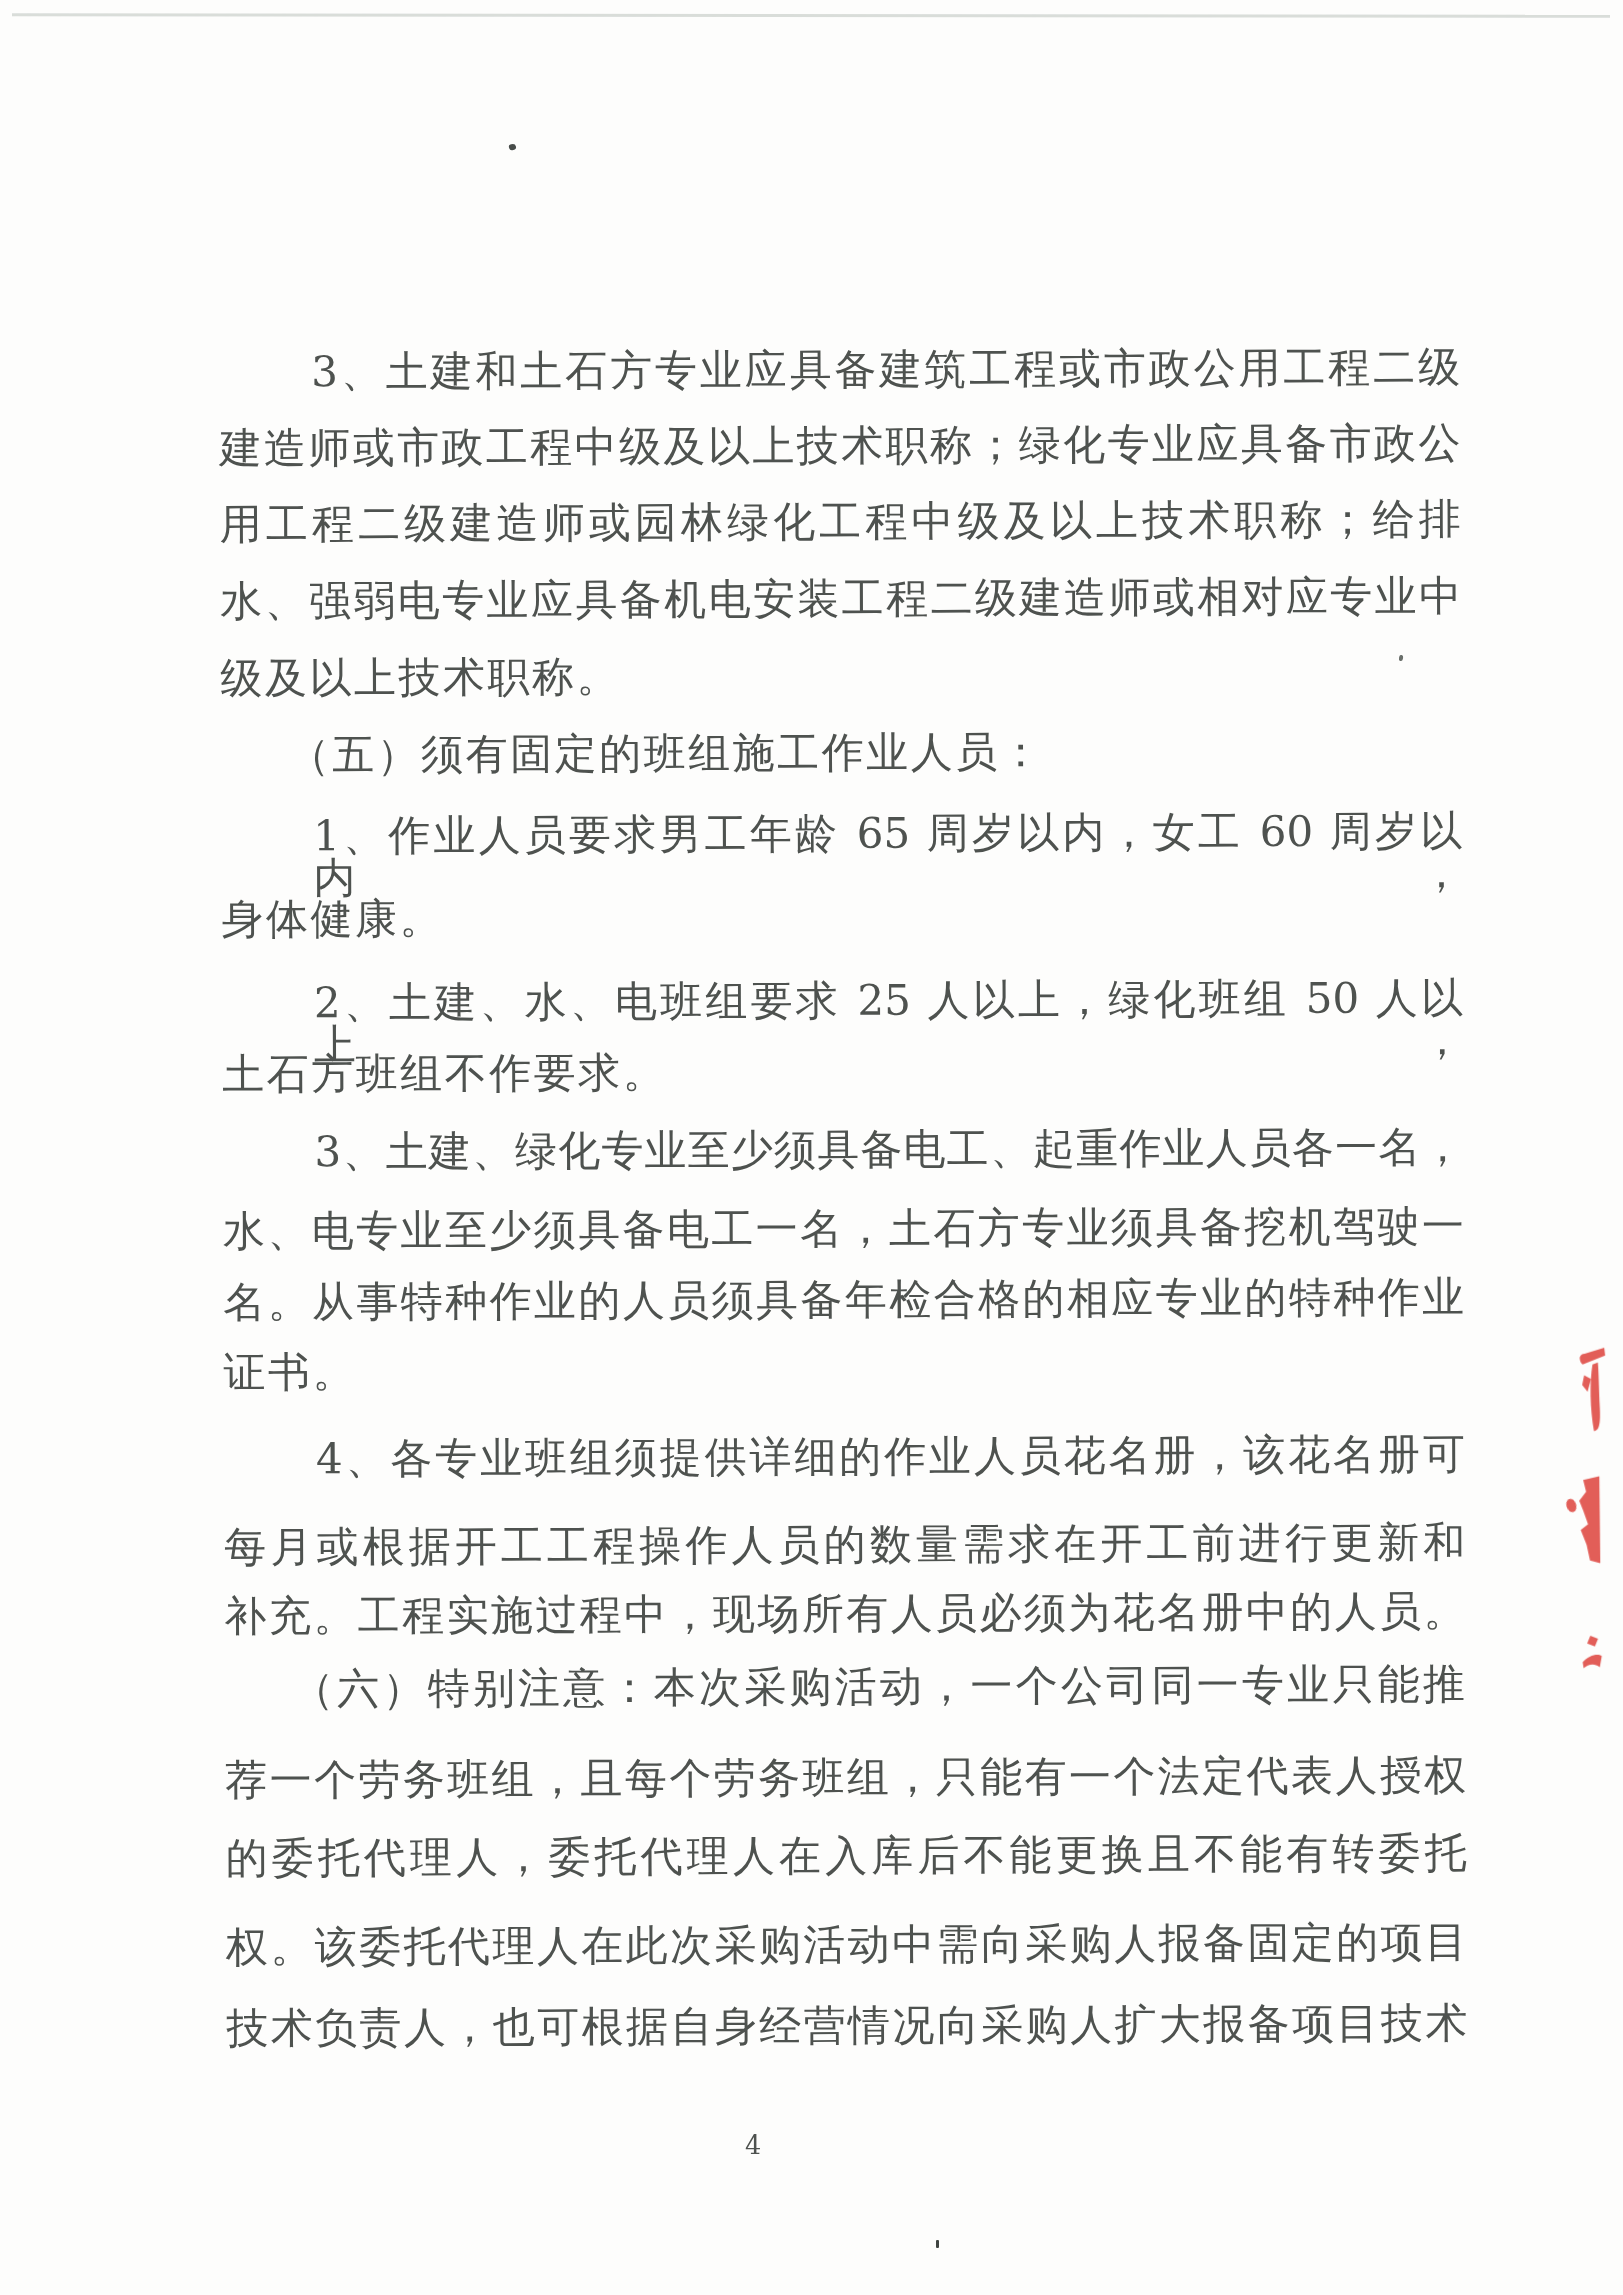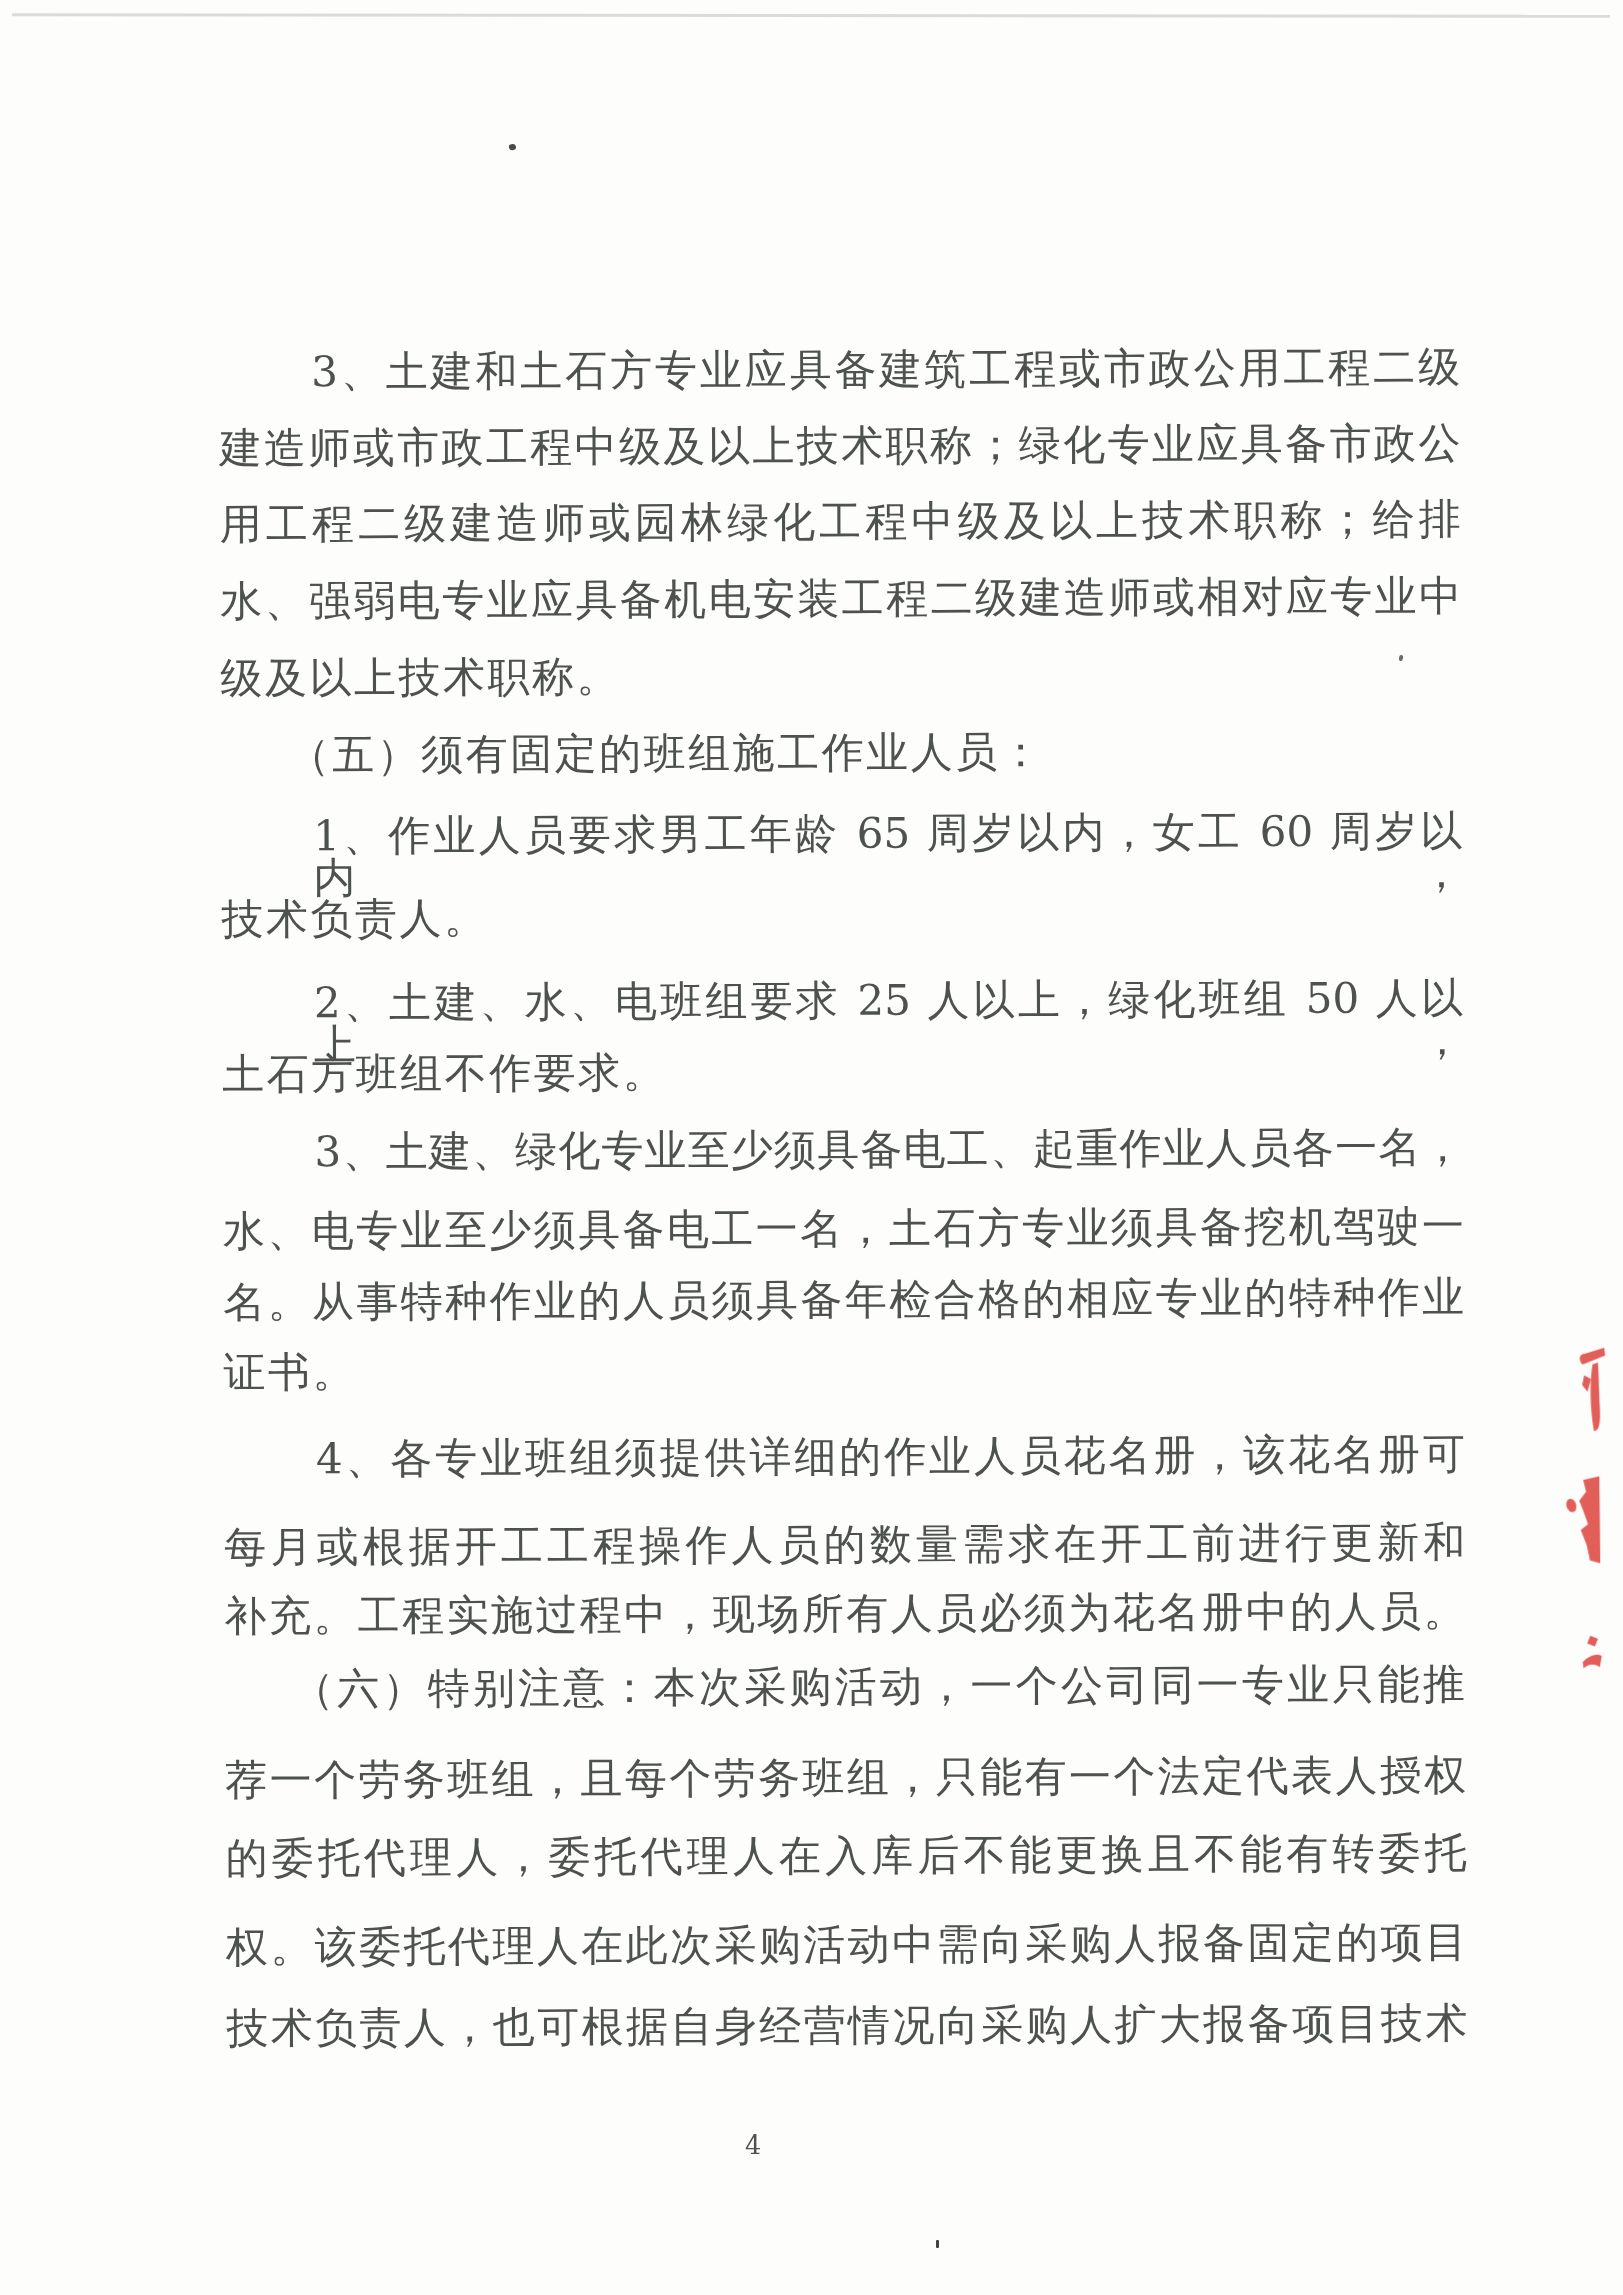--- a/index.html
+++ b/index.html
@@ -62,21 +62,21 @@
   <div class="scan-topline"></div>
 
   <div class="text-layer">
     <div class="doc-line just" style="top:349px;left:314px;width:1149px;">3、土建和土石方专业应具备建筑工程或市政公用工程二级</div>
     <div class="doc-line just" style="top:425px;left:222px;width:1241px;">建造师或市政工程中级及以上技术职称；绿化专业应具备市政公</div>
     <div class="doc-line just" style="top:501px;left:222px;width:1241px;">用工程二级建造师或园林绿化工程中级及以上技术职称；给排</div>
     <div class="doc-line just" style="top:578px;left:222px;width:1241px;">水、强弱电专业应具备机电安装工程二级建造师或相对应专业中</div>
     <div class="doc-line" style="top:655px;left:222px;">级及以上技术职称。</div>
     <div class="doc-line" style="top:732px;left:289px;">（五）须有固定的班组施工作业人员：</div>
     <div class="doc-line just" style="top:813px;left:314px;width:1149px;">1、作业人员要求男工年龄 65 周岁以内，女工 60 周岁以内，</div>
-    <div class="doc-line" style="top:896px;left:222px;">技术负责人。</div>
+    <div class="doc-line" style="top:896px;left:222px;">身体健康。</div>
     <div class="doc-line just" style="top:980px;left:314px;width:1149px;">2、土建、水、电班组要求 25 人以上，绿化班组 50 人以上，</div>
     <div class="doc-line" style="top:1051px;left:222px;">土石方班组不作要求。</div>
     <div class="doc-line just" style="top:1129px;left:314px;width:1149px;">3、土建、绿化专业至少须具备电工、起重作业人员各一名，</div>
     <div class="doc-line just" style="top:1208px;left:222px;width:1241px;">水、电专业至少须具备电工一名，土石方专业须具备挖机驾驶一</div>
     <div class="doc-line just" style="top:1279px;left:222px;width:1241px;">名。从事特种作业的人员须具备年检合格的相应专业的特种作业</div>
     <div class="doc-line" style="top:1352px;left:222px;font-family:Liberation Mono, monospace;">证书。</div>
     <div class="doc-line just" style="top:1436px;left:314px;width:1149px;">4、各专业班组须提供详细的作业人员花名册，该花名册可</div>
     <div class="doc-line just" style="top:1524px;left:222px;width:1241px;">每月或根据开工工程操作人员的数量需求在开工前进行更新和</div>
     <div class="doc-line just" style="top:1593px;left:222px;width:1241px;">补充。工程实施过程中，现场所有人员必须为花名册中的人员。</div>
     <div class="doc-line just" style="top:1666px;left:289px;width:1173px;">（六）特别注意：本次采购活动，一个公司同一专业只能推</div>

